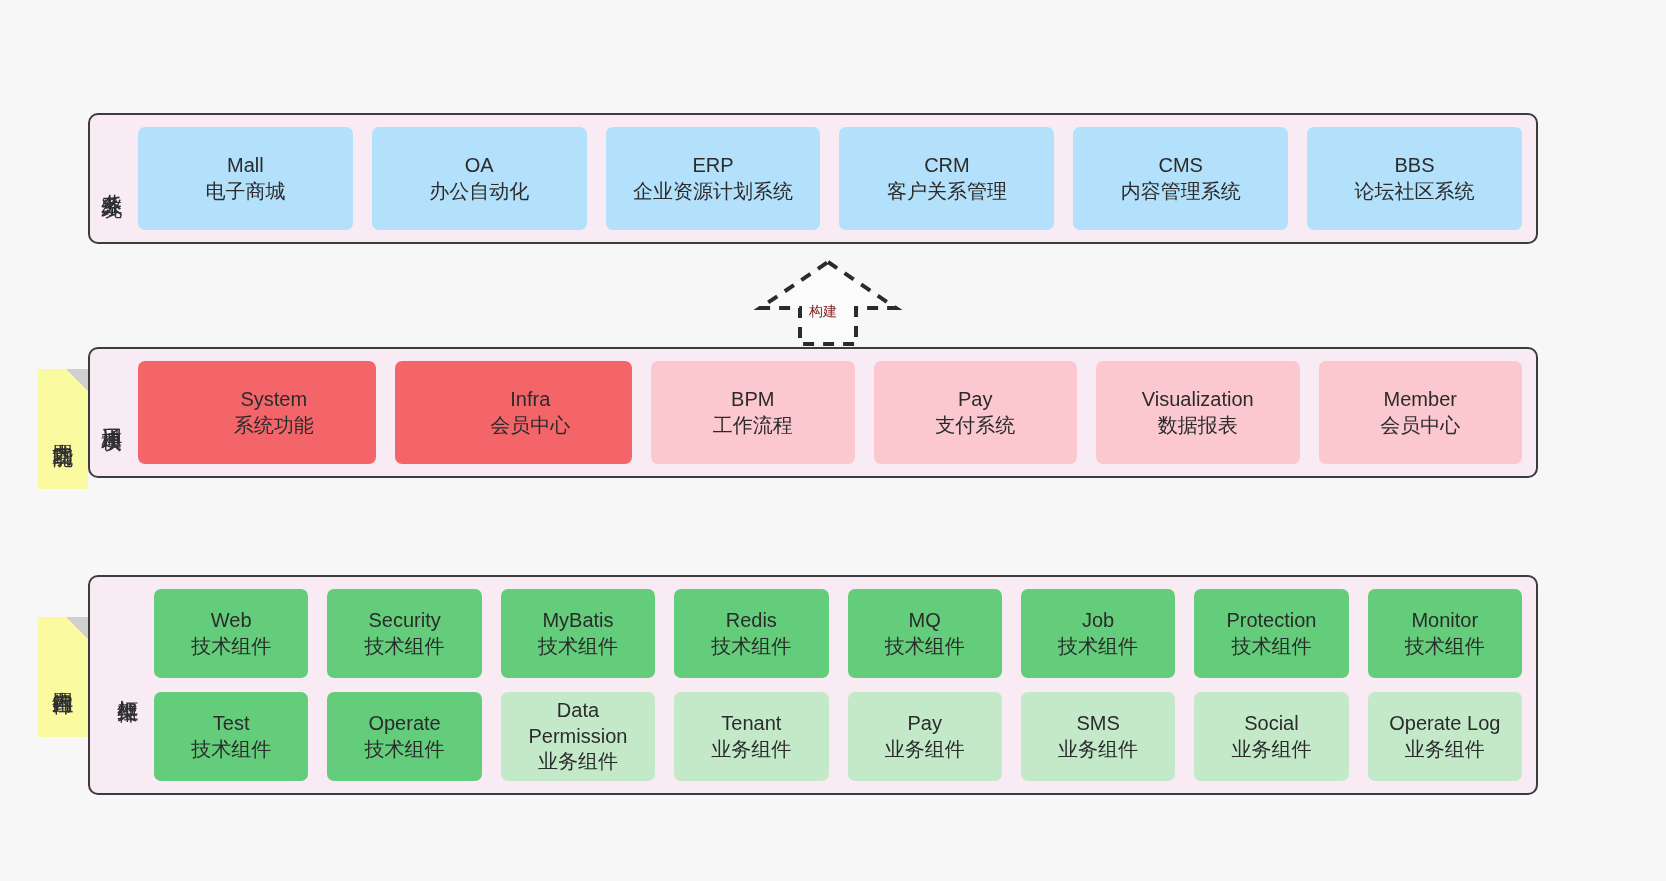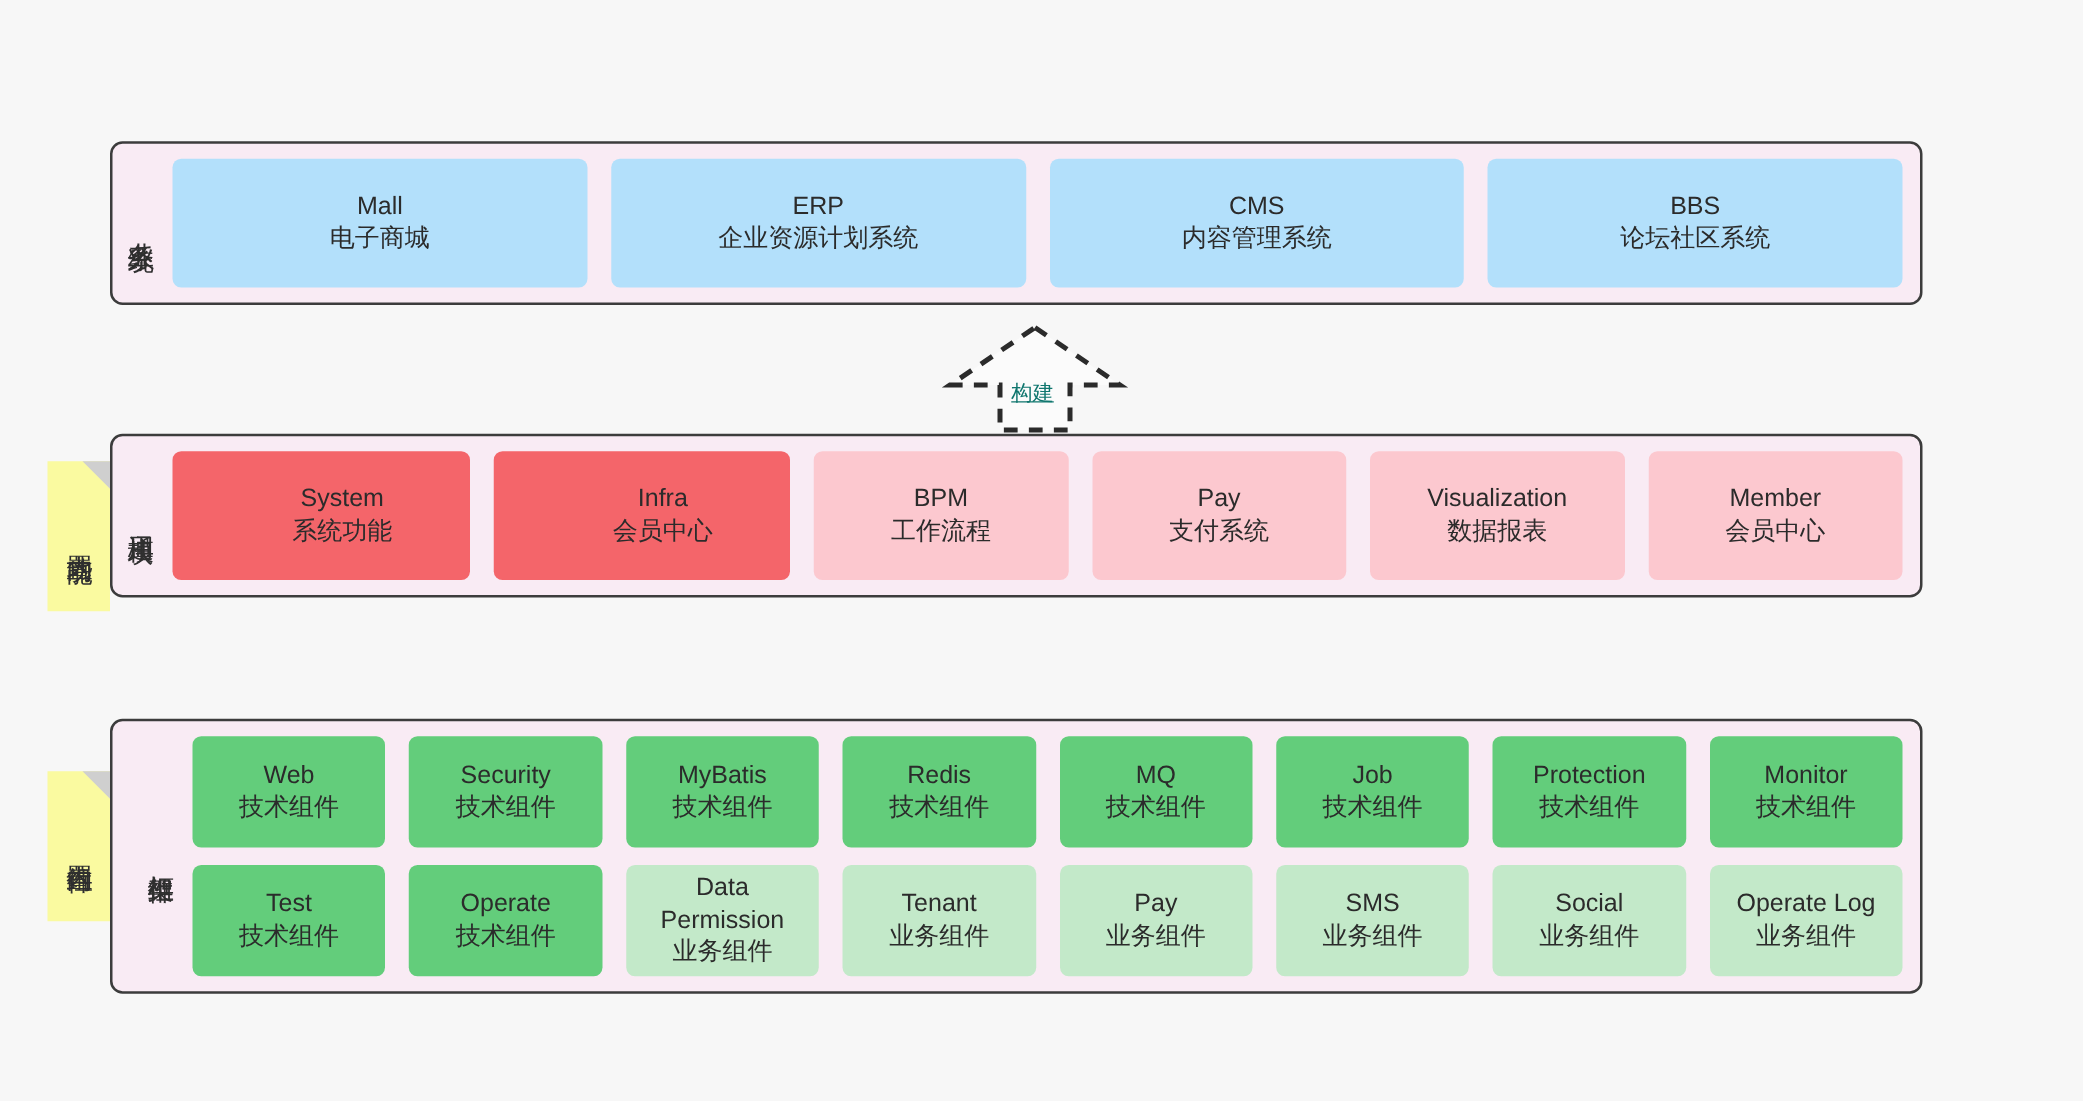--- a/index.html
+++ b/index.html
@@ -102,44 +102,51 @@
     border-top:22px solid #cfcfcf;
     border-left:22px solid transparent;
     writing-mode:horizontal-tb;
   }
 
   
   .arrow{position:absolute;z-index:2;}
   .arrow svg{display:block;overflow:visible;}
   .arrow-label{
     position:absolute;
-    font-size:17px;
-    color:#0f766e;
+    font-size:14px;
+    color:#7f1d1d;
     background:transparent;
     white-space:nowrap;
     user-select:none;
-    text-decoration:underline;
   }
 </style>
 </head>
 <body>
 
 <div id="stage">
 
   <div class="layer" style="left:88px;top:113px;width:1450px;height:131px;">
     <div class="layer-title">业务系统</div>
     <div class="layer-body">
       <div class="row">
         <div class="cell c-blue">
           <span class="l1">Mall</span>
           <span class="l2">电子商城</span>
         </div>
         <div class="cell c-blue">
+          <span class="l1">OA</span>
+          <span class="l2">办公自动化</span>
+        </div>
+        <div class="cell c-blue">
           <span class="l1">ERP</span>
           <span class="l2">企业资源计划系统</span>
+        </div>
+        <div class="cell c-blue">
+          <span class="l1">CRM</span>
+          <span class="l2">客户关系管理</span>
         </div>
         <div class="cell c-blue">
           <span class="l1">CMS</span>
           <span class="l2">内容管理系统</span>
         </div>
         <div class="cell c-blue">
           <span class="l1">BBS</span>
           <span class="l2">论坛社区系统</span>
         </div>
       </div>

